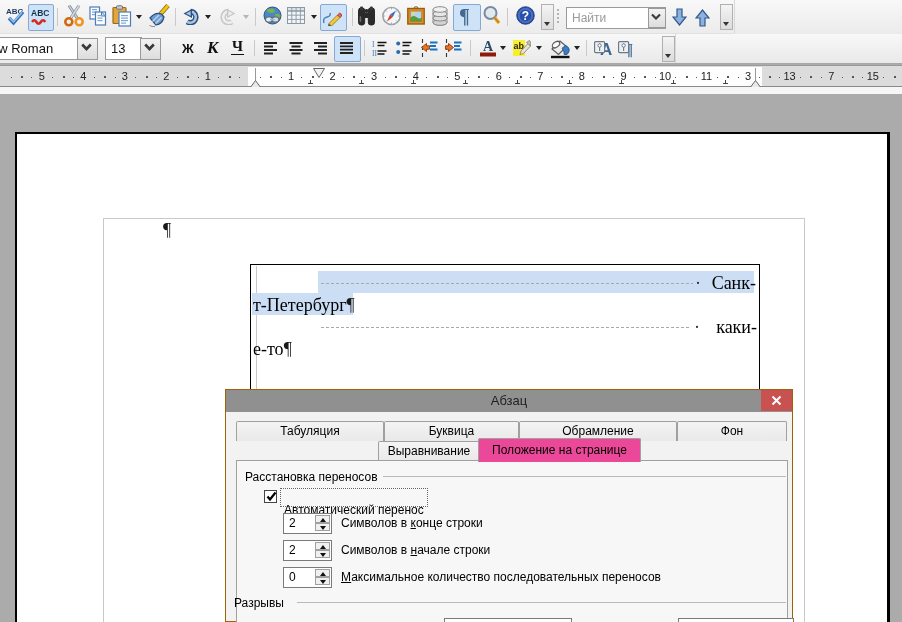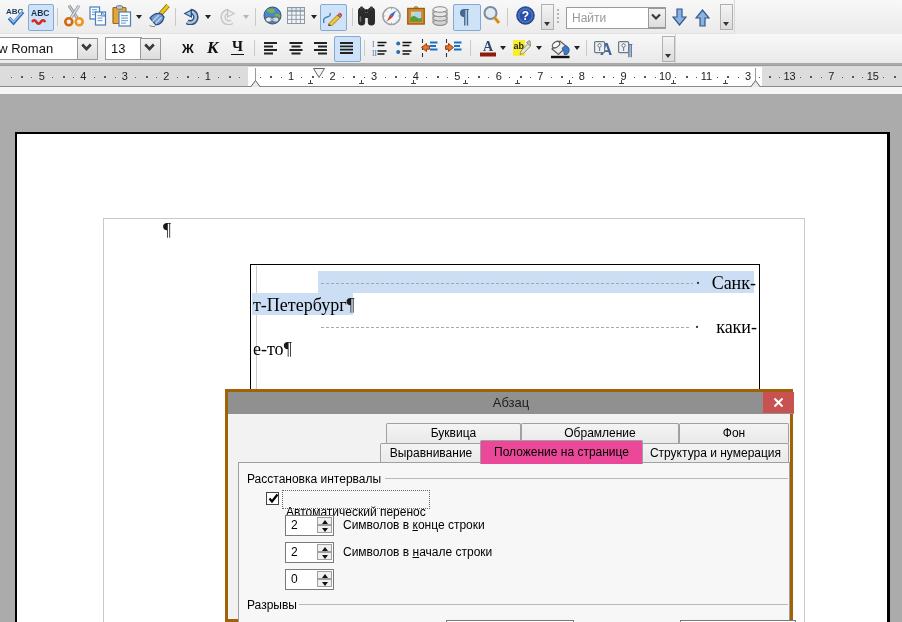--- a/index.html
+++ b/index.html
@@ -446,41 +446,41 @@
 
 <div class="ab" style="left:695px;top:273px;font-family:'Liberation Serif',serif;font-size:18px;color:#333">·</div>
 <div class="ab" style="left:694px;top:317px;font-family:'Liberation Serif',serif;font-size:18px;color:#333">·</div>
 
 <div class="ab" style="right:146px;top:273px;font-family:'Liberation Serif',serif;font-size:18px;color:#000">Санк-</div>
 <div class="ab" style="left:253px;top:295px;font-family:'Liberation Serif',serif;font-size:18px;color:#000">т-Петербург<span style="color:#1a1a1a">¶</span></div>
 <div class="ab" style="right:145px;top:317px;font-family:'Liberation Serif',serif;font-size:18px;color:#000">каки-</div>
 <div class="ab" style="left:253px;top:339px;font-family:'Liberation Serif',serif;font-size:18px;color:#000">е-то<span style="color:#1a1a1a">¶</span></div>
 </div>
 
-<div id="dialog" class="ab" style="left:225px;top:389px;width:568px;height:233px;background:#f2f2f2;border:3px solid #a16207;box-sizing:border-box">
+<div id="dialog" class="ab" style="left:225px;top:389px;width:568px;height:233px;background:#f2f2f2;border:1px solid #a16207;box-sizing:border-box">
 
  <div class="ab" style="left:0;top:0;width:566px;height:22px;background:#909090"></div>
  <div class="ab" style="left:0;top:3px;width:566px;text-align:center;font-size:13px;color:#1f1f1f">Абзац</div>
  <div class="ab" style="left:535px;top:0;width:31px;height:21px;background:#c85250"></div>
  <svg class="ab" style="left:545px;top:5px" width="11" height="11" viewBox="0 0 11 11">
         <path d="M1.5 1.5 L9.5 9.5 M9.5 1.5 L1.5 9.5" stroke="#fff" stroke-width="2"></path>
       </svg>
 
+ <div class="tab" style="left:10px;top:31px;width:146px">Табуляция</div>
  <div class="tab" style="left:293px;top:31px;width:156px">Обрамление</div>
  <div class="tab" style="left:158px;top:31px;width:133px">Буквица</div>
  <div class="tab" style="left:451px;top:31px;width:108px">Фон</div>
 
  <div class="tab" style="left:152px;top:51px;width:100px">Выравнивание</div>
- <div class="tab" style="left:414px;top:51px;width:145px">Структура и нумерация</div>
 
  <div class="ab" style="left:10px;top:70px;width:550px;height:162px;background:#f7f7f7;border:1px solid #a0a0a0;border-bottom:none"></div>
 
  <div class="tab" style="left:252px;top:48px;width:161px;height:23px;background:#ec4899;font-weight:normal;line-height:22px;z-index:2">Положение на странице</div>
 
- <div class="lbl" style="left:19px;top:80px">Расстановка интервалы</div>
+ <div class="lbl" style="left:19px;top:80px">Расстановка переносов</div>
  <div class="ab" style="left:157px;top:86px;width:403px;height:1px;background:#b9b9b9"></div>
 
  <div class="ab" style="left:38px;top:100px;width:13px;height:13px;background:#fff;border:1px solid #444;box-sizing:border-box"></div>
  <svg class="ab" style="left:40px;top:101px" width="11" height="11" viewBox="0 0 11 11">
         <path d="M1.5 5.5 L4 8.5 L9.5 1.5" stroke="#000" stroke-width="2.2" fill="none"></path>
       </svg>
  <div class="ab" style="left:54px;top:98px;width:146px;height:17px;border:1px dotted #666"></div>
  <div class="lbl" style="left:58px;top:113px"><span style="text-decoration:underline">А</span>втоматический перенос</div>
 
  <div class="spin" style="left:57px;top:123px">
@@ -507,21 +507,22 @@
 
  <div class="spin" style="left:57px;top:177px">
         <span class="v">0</span>
         <span class="b">
           <span class="uar"></span>
         </span>
         <span class="b2">
           <span class="dar"></span>
         </span>
       </div>
-
- <div class="lbl" style="left:19px;top:206px">Разрывы</div>
+ <div class="lbl" style="left:115px;top:180px"><span style="text-decoration:underline">М</span>аксимальное количество последовательных переносов</div>
+
+ <div class="lbl" style="left:8px;top:206px">Разрывы</div>
  <div class="ab" style="left:71px;top:212px;width:489px;height:1px;background:#b9b9b9"></div>
 
  <div class="ab" style="left:218px;top:228px;width:126px;height:6px;background:#fff;border:1px solid #7a7a7a;border-bottom:none"></div>
  <div class="ab" style="left:452px;top:228px;width:114px;height:6px;background:#fff;border:1px solid #7a7a7a;border-bottom:none"></div>
 </div>
 
 </div>
 
 </body></html>

